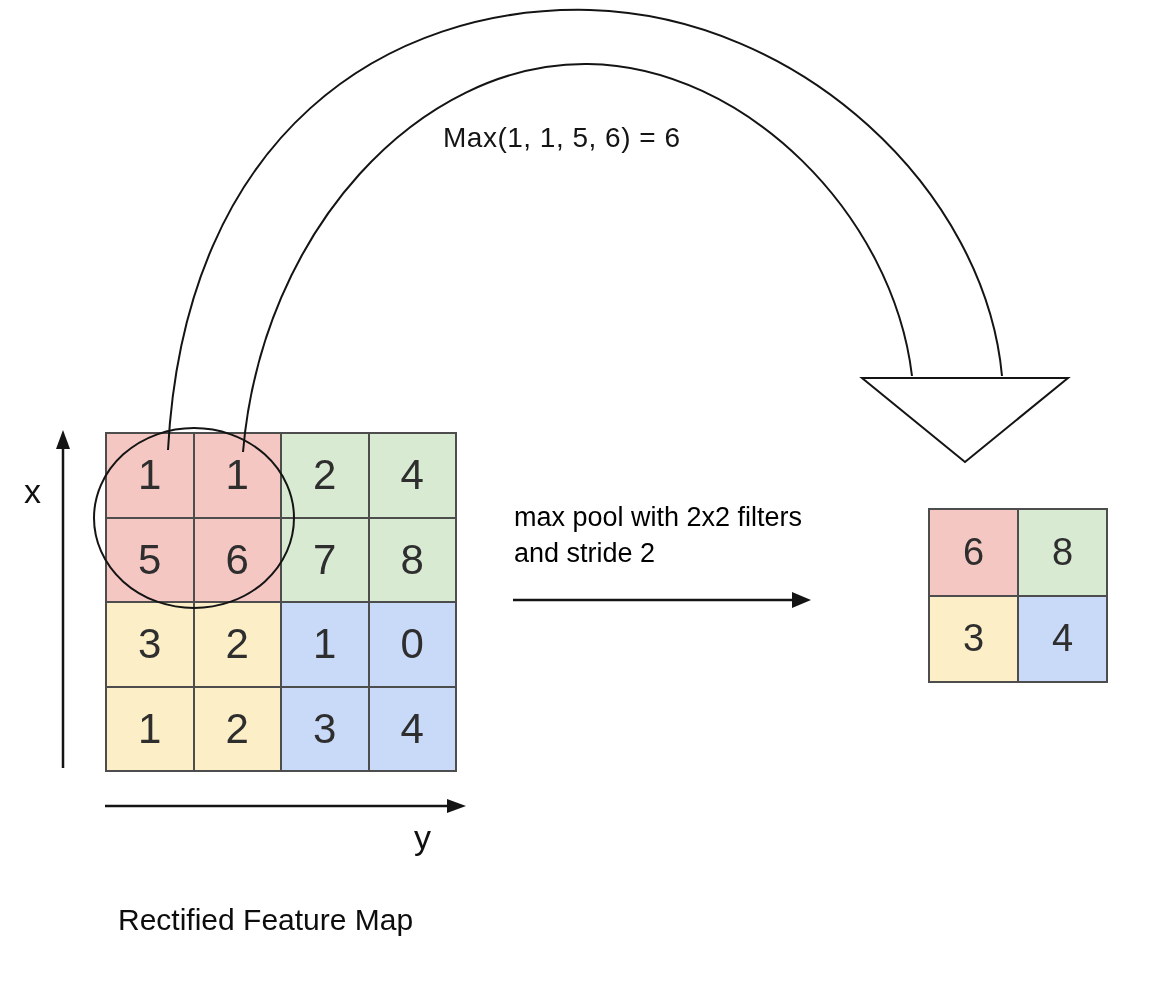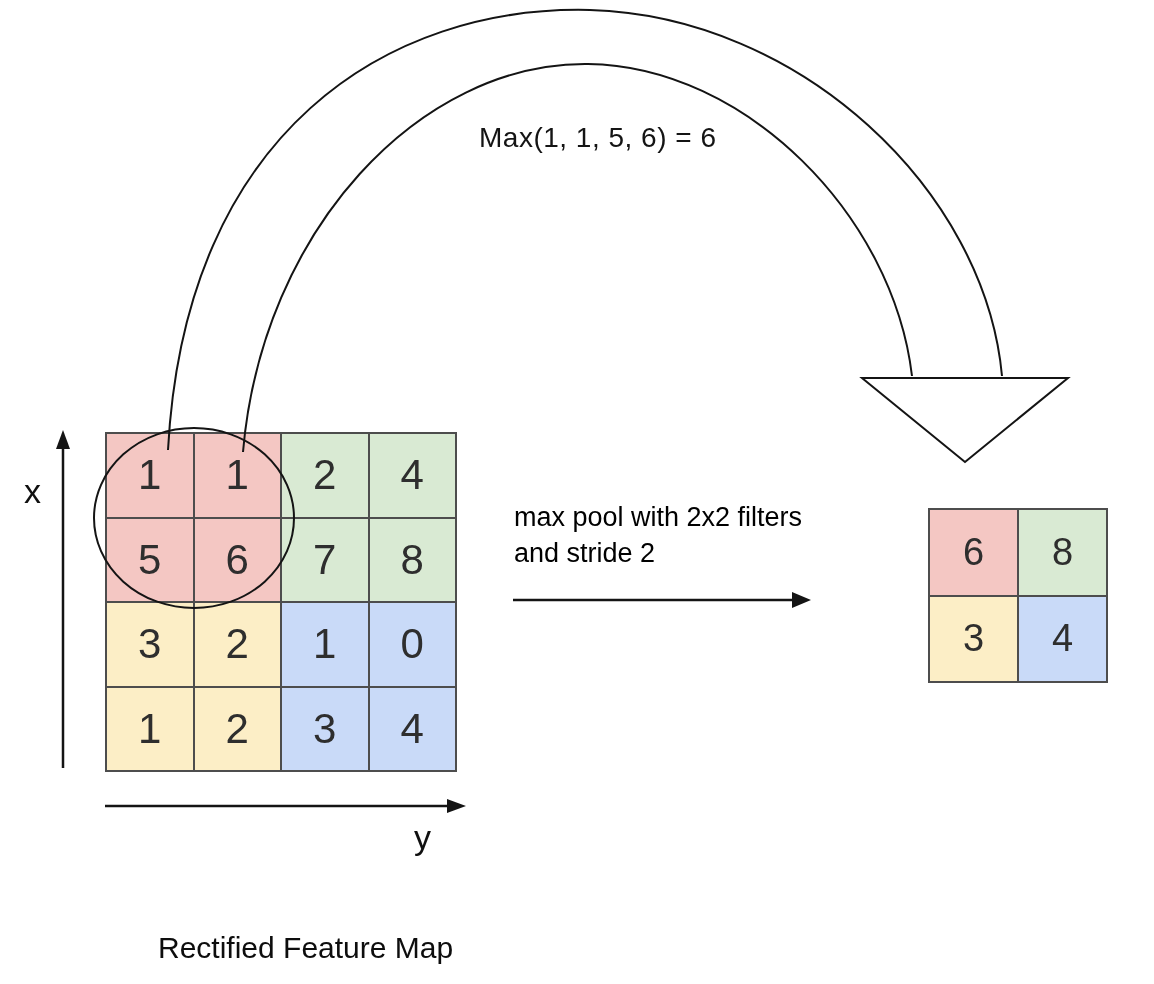--- a/index.html
+++ b/index.html
@@ -16,21 +16,20 @@
     overflow: hidden;
   }
   .annotation {
     position: absolute;
     left: 443px;
     top: 122px;
     font-size: 28px;
     color: #141414;
     letter-spacing: 0.5px;
     white-space: nowrap;
-    margin-left: 36px;
   }
   .feature-grid {
     position: absolute;
     left: 105px;
     top: 432px;
     width: 352px;
     height: 340px;
     display: grid;
     grid-template-columns: repeat(4, 1fr);
     grid-template-rows: repeat(4, 1fr);
@@ -73,24 +72,23 @@
     left: 514px;
     top: 500px;
     font-size: 27px;
     line-height: 1.32;
     color: #000000;
     white-space: pre-line;
   }
   .caption {
     position: absolute;
     left: 118px;
-    top: 931px;
+    top: 903px;
     font-size: 30px;
     color: #0d0d0d;
-    margin-left: 40px;
   }
   .overlay {
     position: absolute;
     left: 0;
     top: 0;
     pointer-events: none;
   }
 </style>
 </head>
 <body>

